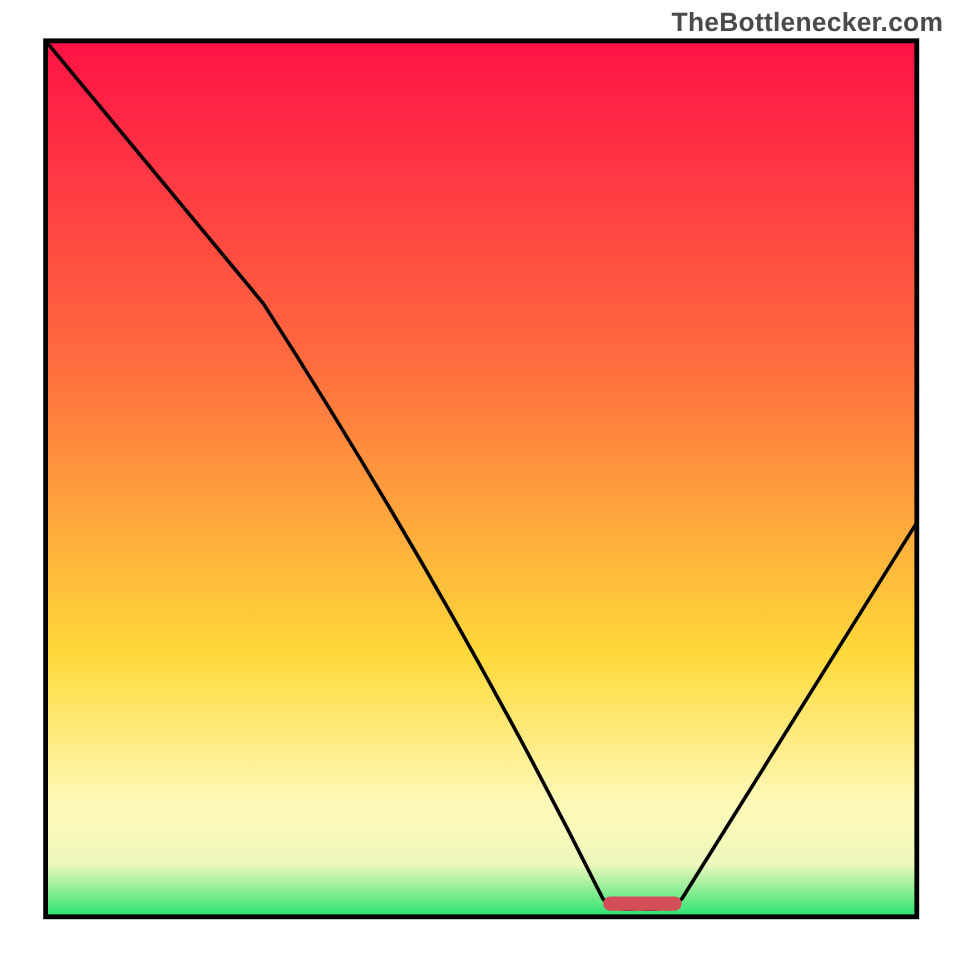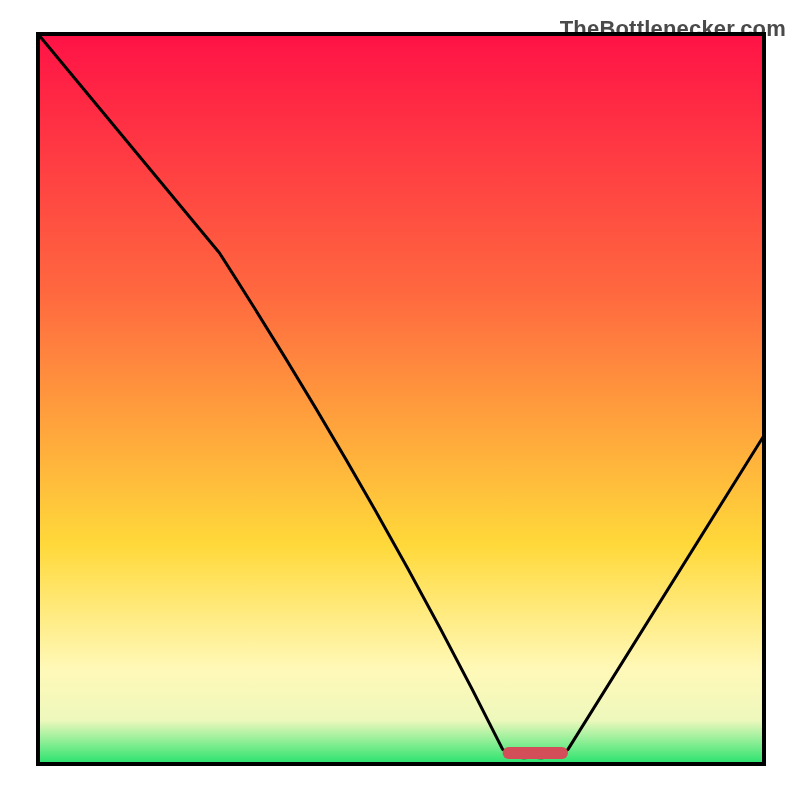--- a/index.html
+++ b/index.html
@@ -11,21 +11,21 @@
     overflow: hidden;
   }
   .chart-container {
     position: relative;
     width: 800px;
     height: 800px;
     background: #ffffff;
   }
   .attribution {
     position: absolute;
-    top: 16px;
+    top: 6px;
     right: 14px;
     font-family: Arial, Helvetica, sans-serif;
     font-size: 22px;
     font-weight: bold;
     color: #4a4a4a;
     letter-spacing: 0.2px;
   }
   svg.plot {
     position: absolute;
     left: 0;

